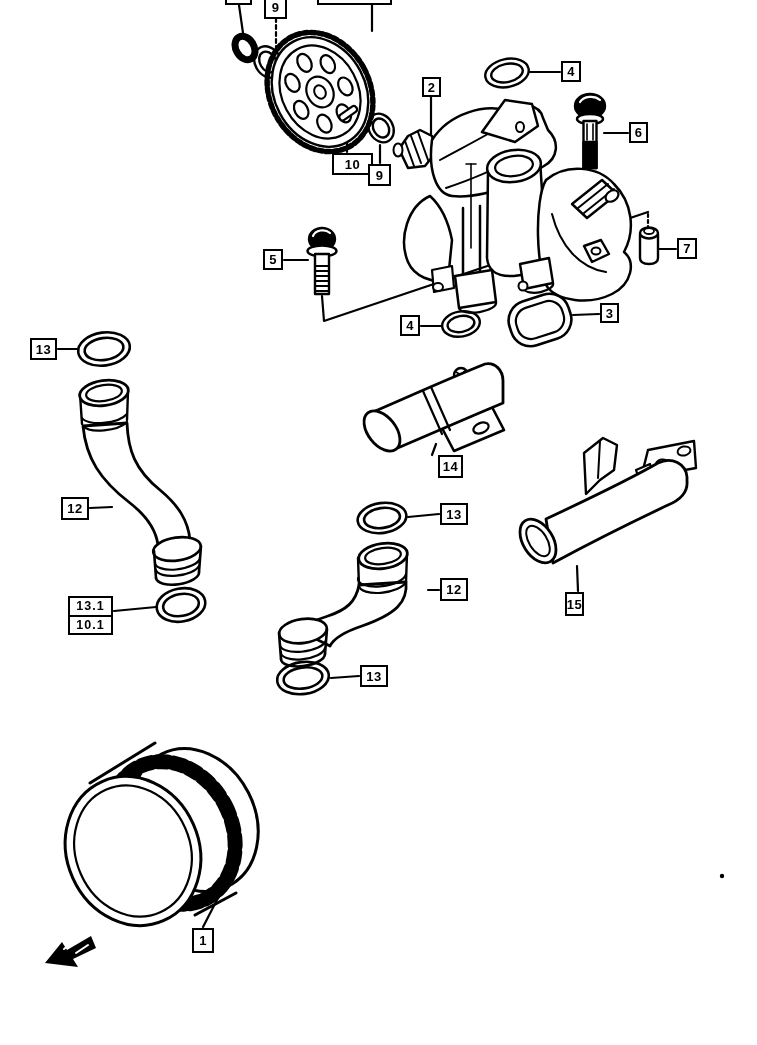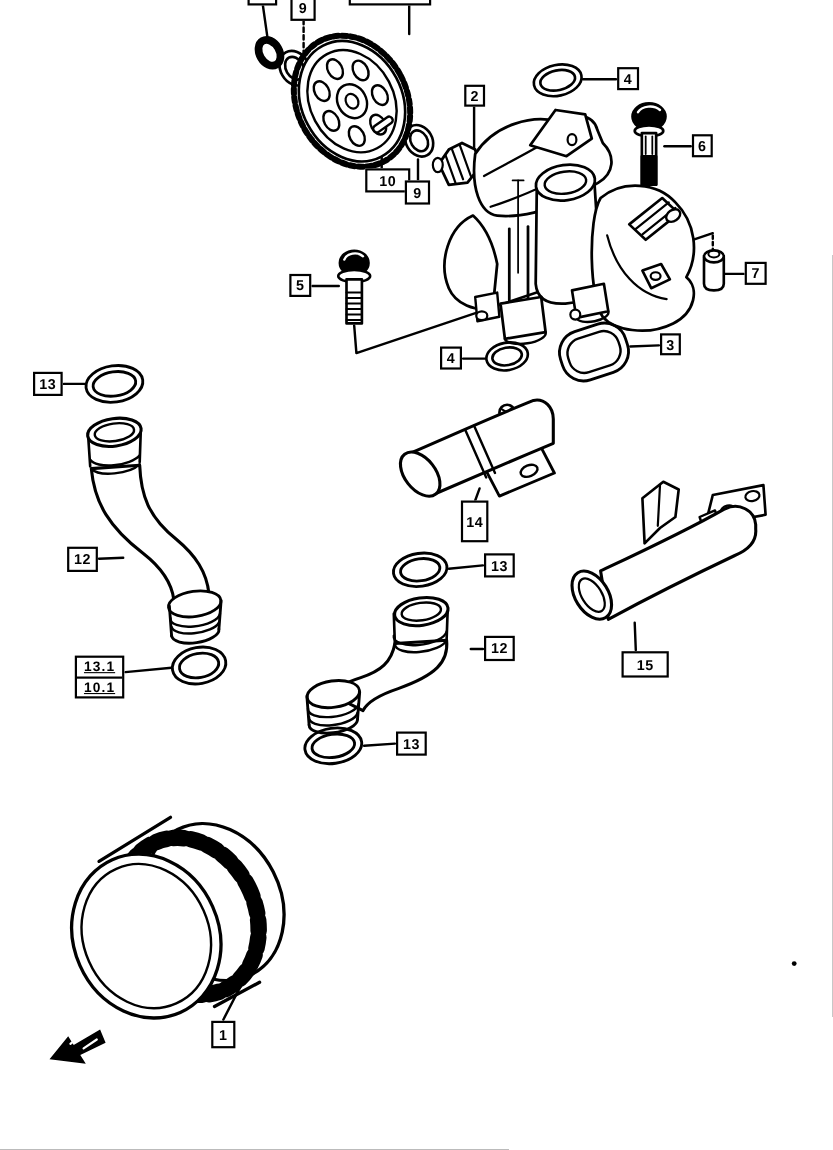--- a/index.html
+++ b/index.html
@@ -281,25 +281,25 @@
   <div class="co" style="left:332px; top:153px; width:41px; height:22px;">10</div>
   <div class="co" style="left:368px; top:164px; width:23px; height:22px;">9</div>
   <div class="co" style="left:263px; top:249px; width:20px; height:21px;">5</div>
   <div class="co" style="left:677px; top:238px; width:20px; height:21px;">7</div>
   <div class="co" style="left:400px; top:315px; width:20px; height:21px;">4</div>
   <div class="co" style="left:600px; top:303px; width:19px; height:20px;">3</div>
 
   <div class="co" style="left:30px;  top:338px; width:27px; height:22px;">13</div>
   <div class="co" style="left:61px;  top:497px; width:28px; height:23px;">12</div>
 
-  <div class="co-stack" style="left:68px; top:596px; width:45px; height:39px;text-decoration:underline;">
+  <div class="co-stack" style="left:68px; top:596px; width:45px; height:39px;">
     <div class="row">13.1</div>
     <div class="row">10.1</div>
   </div>
 
-  <div class="co" style="left:419px; top:455px; width:25px; height:38px;">14</div>
+  <div class="co" style="left:438px; top:455px; width:25px; height:23px;">14</div>
   <div class="co" style="left:440px; top:503px; width:28px; height:22px;">13</div>
   <div class="co" style="left:440px; top:578px; width:28px; height:23px;">12</div>
   <div class="co" style="left:360px; top:665px; width:28px; height:22px;">13</div>
-  <div class="co" style="left:565px; top:592px; width:43px; height:24px;">15</div>
+  <div class="co" style="left:565px; top:592px; width:19px; height:24px;">15</div>
   <div class="co" style="left:192px; top:928px; width:22px; height:25px;">1</div>
 
 </div>
 
 </body></html>

